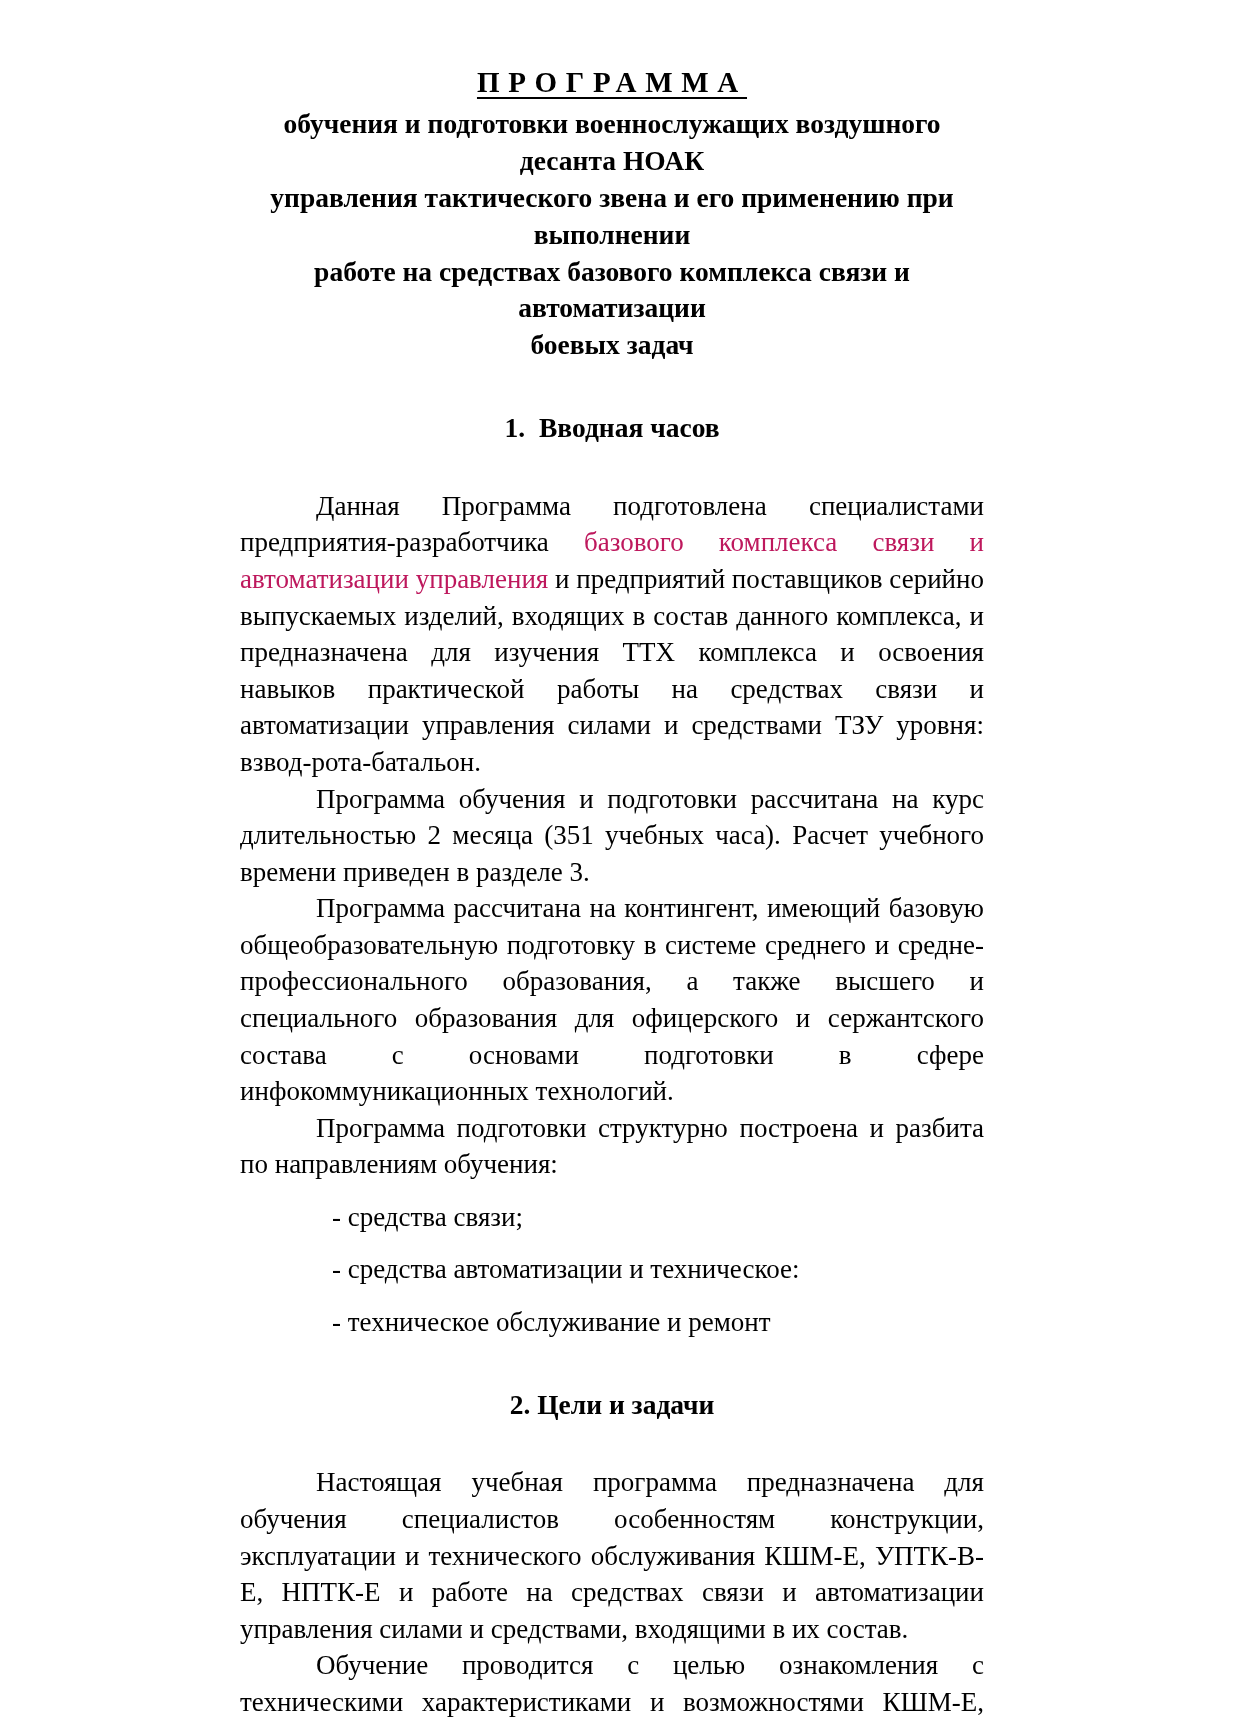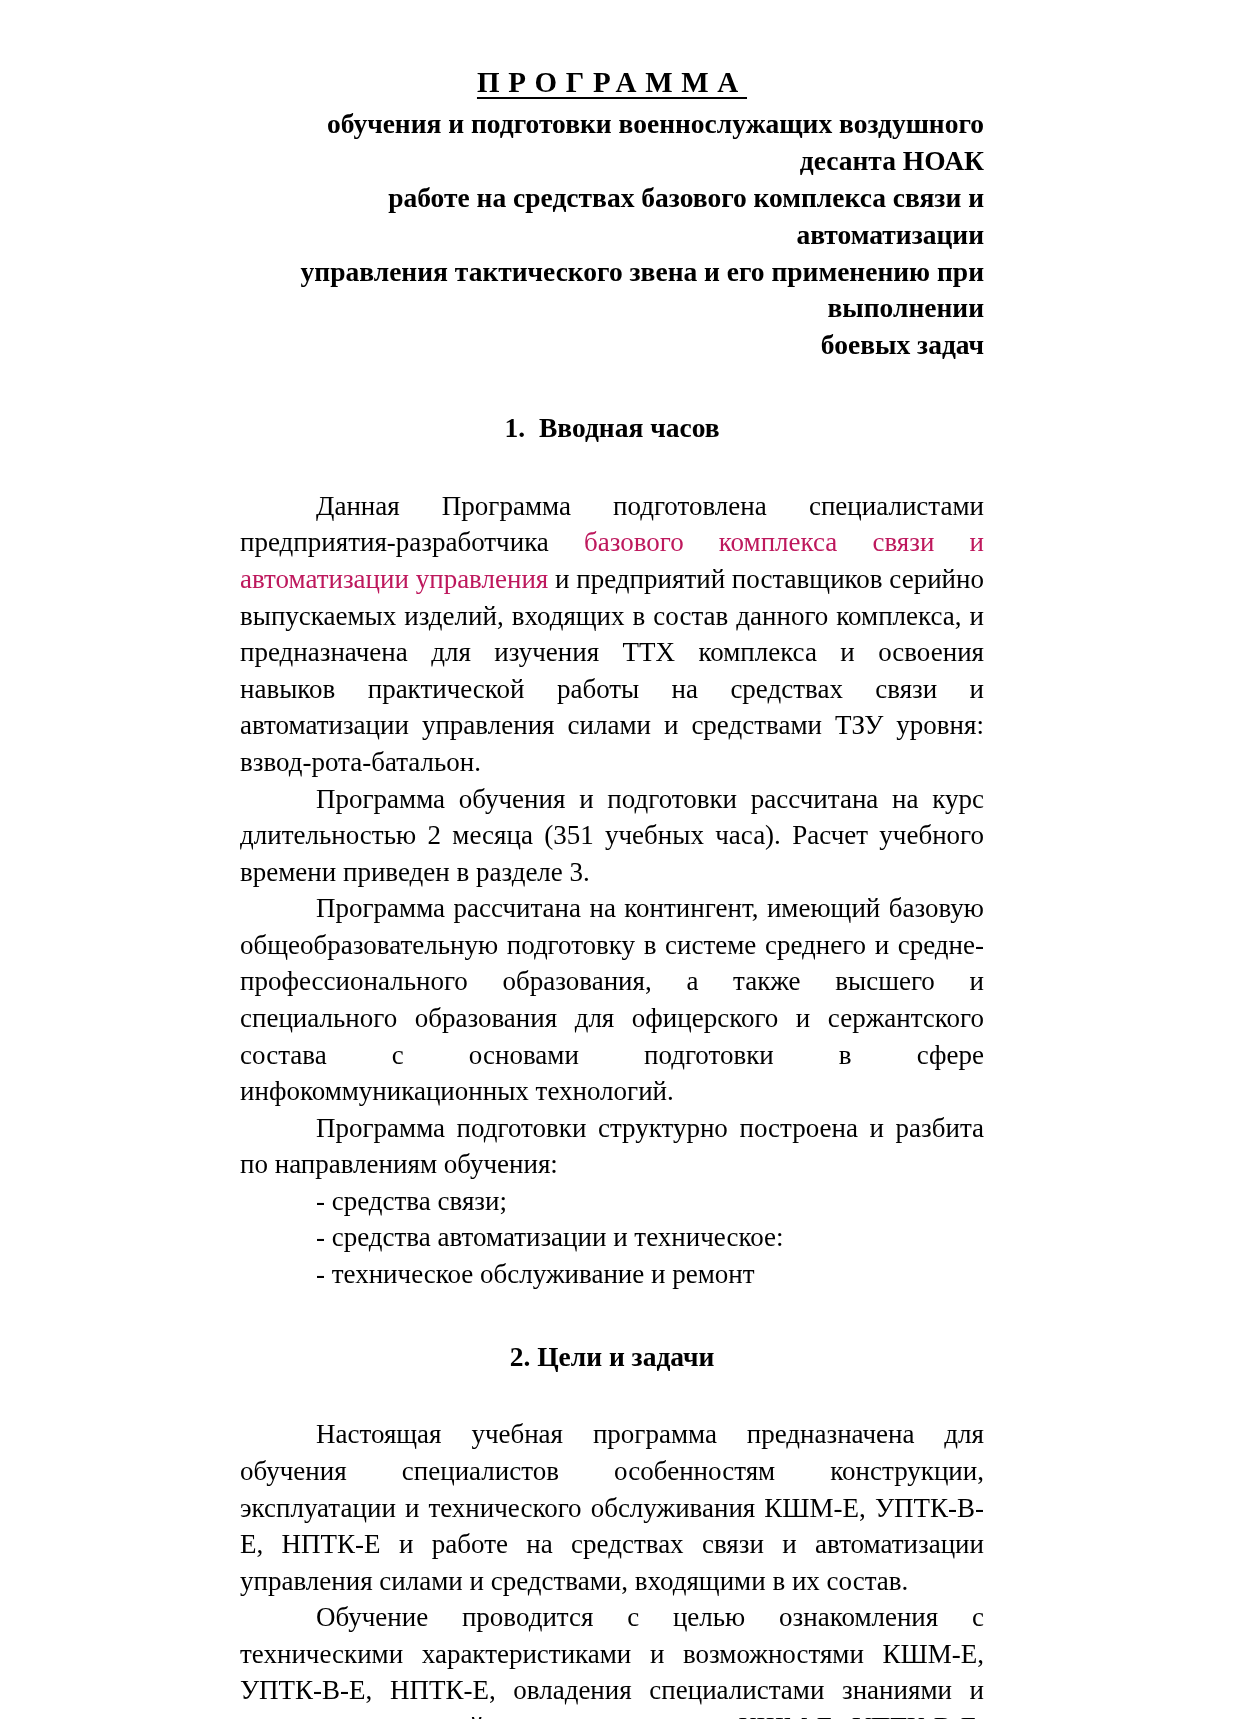--- a/index.html
+++ b/index.html
@@ -25,21 +25,21 @@
     text-align: center;
     font-weight: bold;
     font-size: 29px;
     letter-spacing: 0.30em;
     text-decoration: underline;
     text-underline-offset: 5px;
     margin: 12px 0 6px 0;
     line-height: 1.25;
   }
   .doc-subtitle {
-    text-align: right;
+    text-align: center;
     font-weight: bold;
     font-size: 27.5px;
     line-height: 1.34;
     margin: 0;
     padding: 0 0px;
   }
   .doc-level {
     text-align: center;
     font-weight: bold;
     font-size: 27.5px;
@@ -76,35 +76,35 @@
     color: #be185d;
   }
   .dash-list {
     margin: 0;
     padding: 0;
     list-style: none;
   }
   .dash-item {
     font-size: 27px;
     line-height: 1.355;
-    margin: 0;
+    margin: 16px;
     padding-left: 76px;
     text-align: left;
   }
 </style>
 </head>
 <body>
 
 <div class="page">
 
   <div>
     <div class="doc-title">ПРОГРАММА</div>
     <div class="doc-subtitle">обучения и подготовки военнослужащих воздушного десанта НОАК</div>
+    <div class="doc-subtitle">управления тактического звена и его применению при выполнении</div>
     <div class="doc-subtitle">работе на средствах базового комплекса связи и автоматизации</div>
-    <div class="doc-subtitle">управления тактического звена и его применению при выполнении</div>
     <div class="doc-subtitle">боевых задач</div>
   </div>
 
   <div>
     <div class="section-heading h1-style">
       <span class="num">1.</span><span>Вводная часов</span>
     </div>
 
     <p class="body-para first-of-section"><span>Данная Программа подготовлена специалистами предприятия-разработчика </span><span class="red">базового комплекса связи и автоматизации управления</span><span> и предприятий поставщиков серийно выпускаемых изделий, входящих в состав данного комплекса, и предназначена для изучения ТТХ  комплекса и освоения навыков практической работы на средствах связи и автоматизации управления силами и средствами ТЗУ уровня: взвод-рота-батальон.</span></p>
     <p class="body-para"><span>Программа обучения и подготовки рассчитана на курс длительностью 2 месяца (351  учебных часа). Расчет учебного времени приведен в разделе 3.</span></p>

